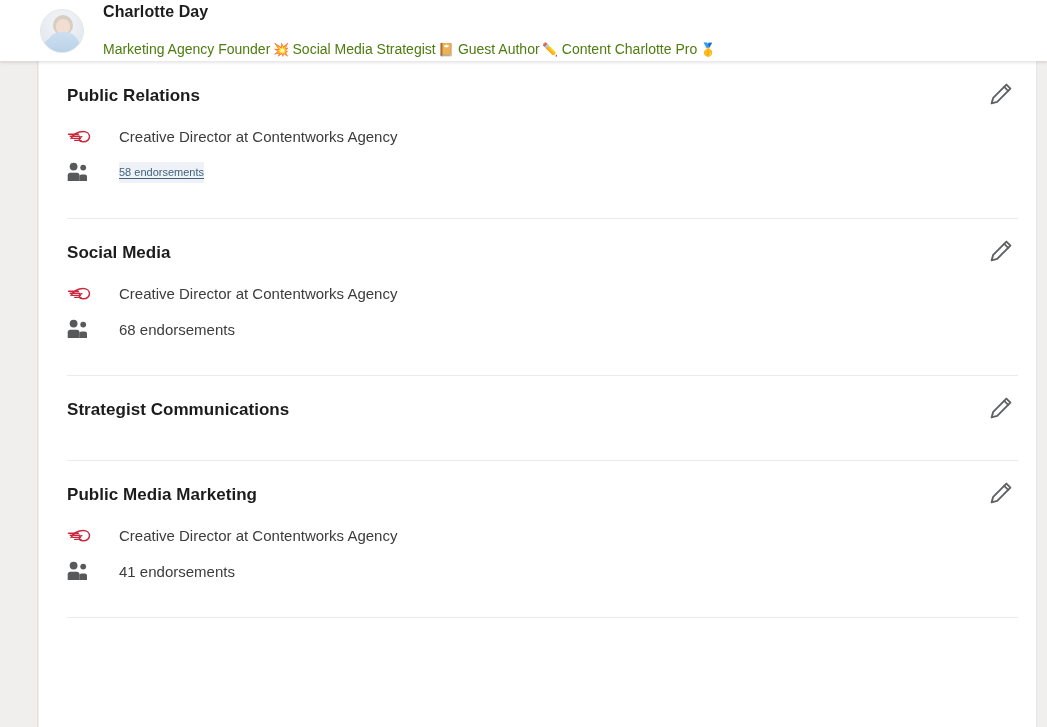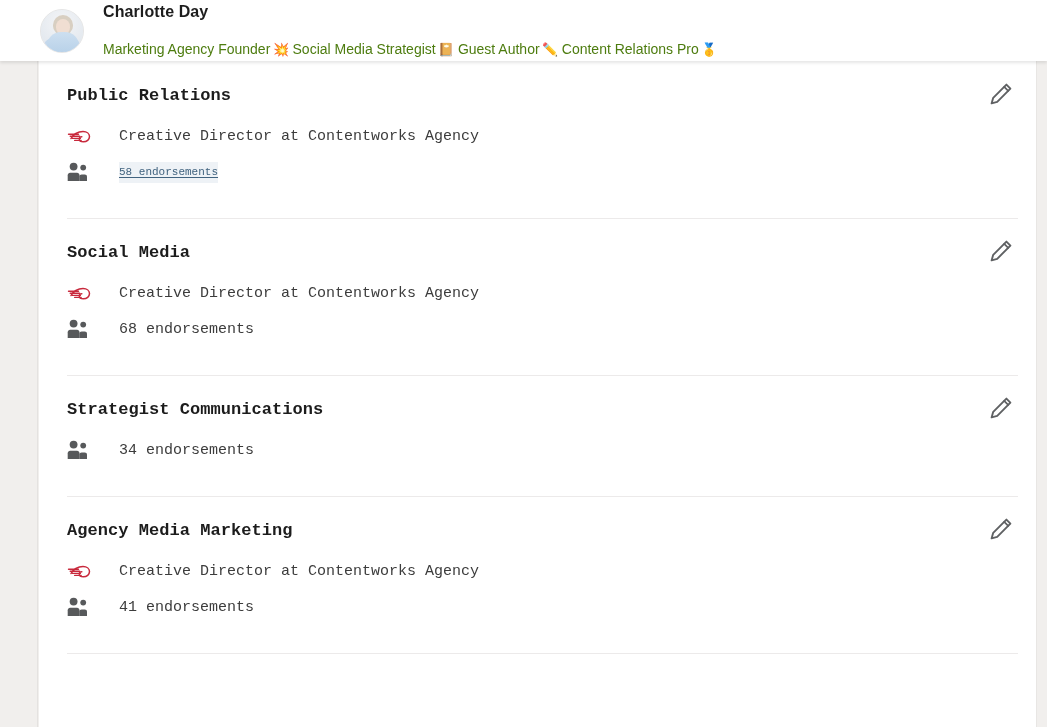--- a/index.html
+++ b/index.html
@@ -151,21 +151,20 @@
     height: 666px;
     background: #ffffff;
     z-index: 1;
   }
 
   .skill-list { padding: 0; }
 
   .skill-item {
     position: relative;
     padding: 24px 16px 22px 28px;
-    font-family: Liberation Mono, monospace;
   }
   .skill-item + .skill-item::before {
     content: "";
     position: absolute;
     top: 0;
     left: 28px;
     right: 18px;
     height: 1px;
     background: #eceaea;
   }
@@ -261,21 +260,21 @@
 
     <div class="profile-text">
       <div class="profile-name">Charlotte Day</div>
       <div class="profile-tagline">
         <span>Marketing Agency Founder</span>
         <span class="emo">💥</span>
         <span>Social Media Strategist</span>
         <span class="emo">📔</span>
         <span>Guest Author</span>
         <span class="emo">✏️</span>
-        <span>Content Relations Pro</span>
+        <span>Content Charlotte Pro</span>
         <span class="emo">🥇</span>
       </div>
     </div>
 
   </div>
 
   <div class="gutter-left"></div>
   <div class="gutter-right"></div>
 
   <div class="card">
@@ -339,40 +338,29 @@
           </div>
           <button class="edit-btn" title="Edit">
             <svg width="26" height="26" viewBox="0 0 26 26">
               <path d="M18.4 3.6 L22.4 7.6 L9.2 20.8 L3.6 22.4 L5.2 16.8 Z" fill="none" stroke="#5f6163" stroke-width="1.9" stroke-linejoin="round" stroke-linecap="round"></path>
               <path d="M16.2 5.8 L20.2 9.8" fill="none" stroke="#5f6163" stroke-width="1.7" stroke-linecap="round"></path>
             </svg>
           </button>
         </div>
         <div class="skill-item">
           <div class="skill-name">Strategist Communications</div>
-          <div class="skill-row">
-            <span class="row-icon">
-              <svg class="people-icon" width="22" height="20" viewBox="0 0 22 20">
-                <circle cx="6.6" cy="4.6" r="3.9" fill="#57595b"></circle>
-                <path d="M0.7 19 V13.3 C0.7 11.9 1.8 10.8 3.2 10.8 H10 C11.4 10.8 12.5 11.9 12.5 13.3 V19 Z" fill="#57595b"></path>
-                <circle cx="16.2" cy="5.6" r="2.9" fill="#57595b"></circle>
-                <path d="M12.4 19 V14.6 C12.4 13.4 13.4 12.5 14.6 12.5 H17.8 C19 12.5 20 13.4 20 14.6 V19 Z" fill="#57595b"></path>
-              </svg>
-            </span>
-            <span class="row-text">34 endorsements</span>
-          </div>
           <button class="edit-btn" title="Edit">
             <svg width="26" height="26" viewBox="0 0 26 26">
               <path d="M18.4 3.6 L22.4 7.6 L9.2 20.8 L3.6 22.4 L5.2 16.8 Z" fill="none" stroke="#5f6163" stroke-width="1.9" stroke-linejoin="round" stroke-linecap="round"></path>
               <path d="M16.2 5.8 L20.2 9.8" fill="none" stroke="#5f6163" stroke-width="1.7" stroke-linecap="round"></path>
             </svg>
           </button>
         </div>
         <div class="skill-item">
-          <div class="skill-name">Agency Media Marketing</div>
+          <div class="skill-name">Public Media Marketing</div>
           <div class="skill-row">
             <span class="row-icon">
               <svg class="company-logo" width="26" height="22" viewBox="0 0 26 22">
                 <path d="M4 13.5 C6 9.5, 11 6.5, 16 6.5 C20 6.5, 22.5 8.8, 22.5 11.6 C22.5 14.6, 19.8 16.8, 16.4 16.8 C14 16.8, 12.3 15.6, 12.3 14 C12.3 12.7, 13.4 11.8, 14.8 11.8" fill="none" stroke="#c8293c" stroke-width="1.5" stroke-linecap="round"></path>
                 <path d="M1.5 9.2 H11.5" stroke="#c8293c" stroke-width="1.4" stroke-linecap="round"></path>
                 <path d="M3.2 11.3 H12.6" stroke="#c8293c" stroke-width="1.4" stroke-linecap="round"></path>
                 <path d="M5.2 13.4 H13.4" stroke="#c8293c" stroke-width="1.3" stroke-linecap="round"></path>
                 <path d="M7.6 15.4 H14.2" stroke="#c8293c" stroke-width="1.2" stroke-linecap="round"></path>
               </svg>
             </span>

